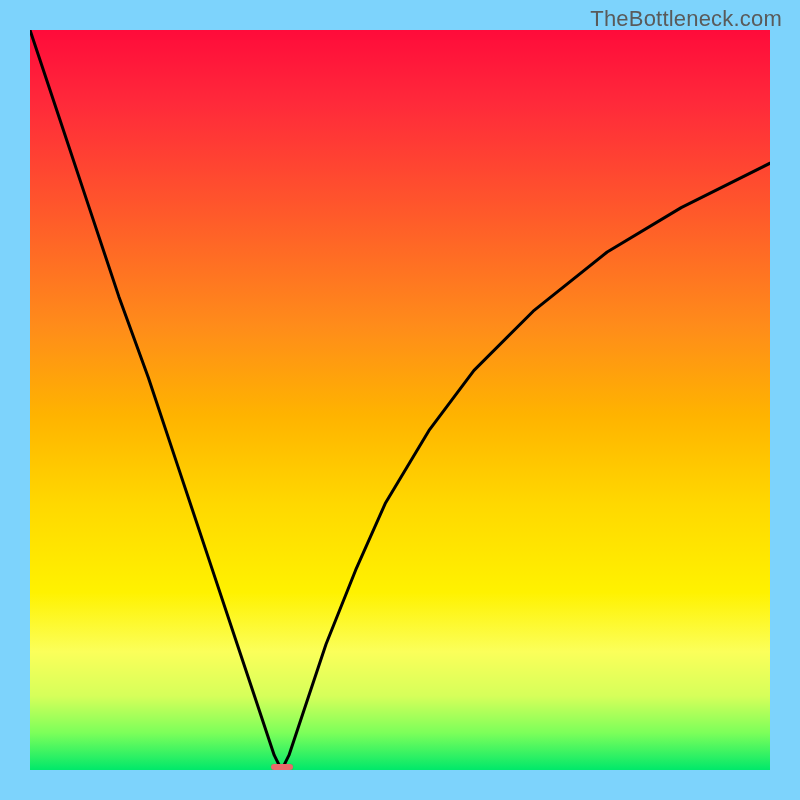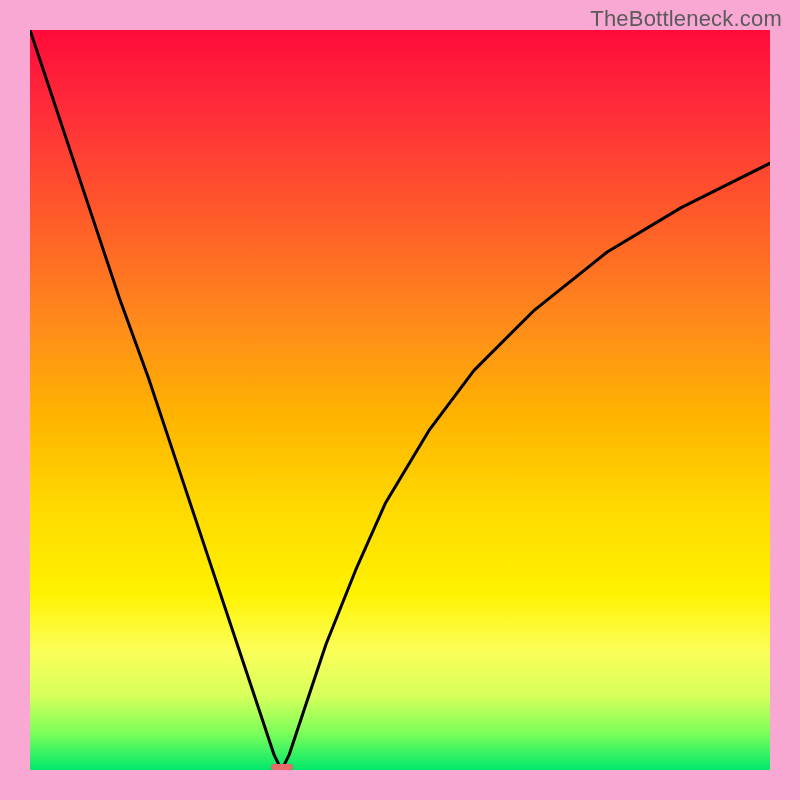--- a/index.html
+++ b/index.html
@@ -8,21 +8,21 @@
     width: 800px;
     height: 800px;
     background: #000;
     overflow: hidden;
     font-family: Arial, Helvetica, sans-serif;
   }
   .frame {
     position: relative;
     width: 800px;
     height: 800px;
-    background: #f9a8d4;
+    background: #7dd3fc;
   }
   .watermark {
     position: absolute;
     top: 6px;
     right: 18px;
     color: #5a5a5a;
     font-size: 22px;
     font-weight: 500;
     letter-spacing: 0.2px;
     z-index: 5;

